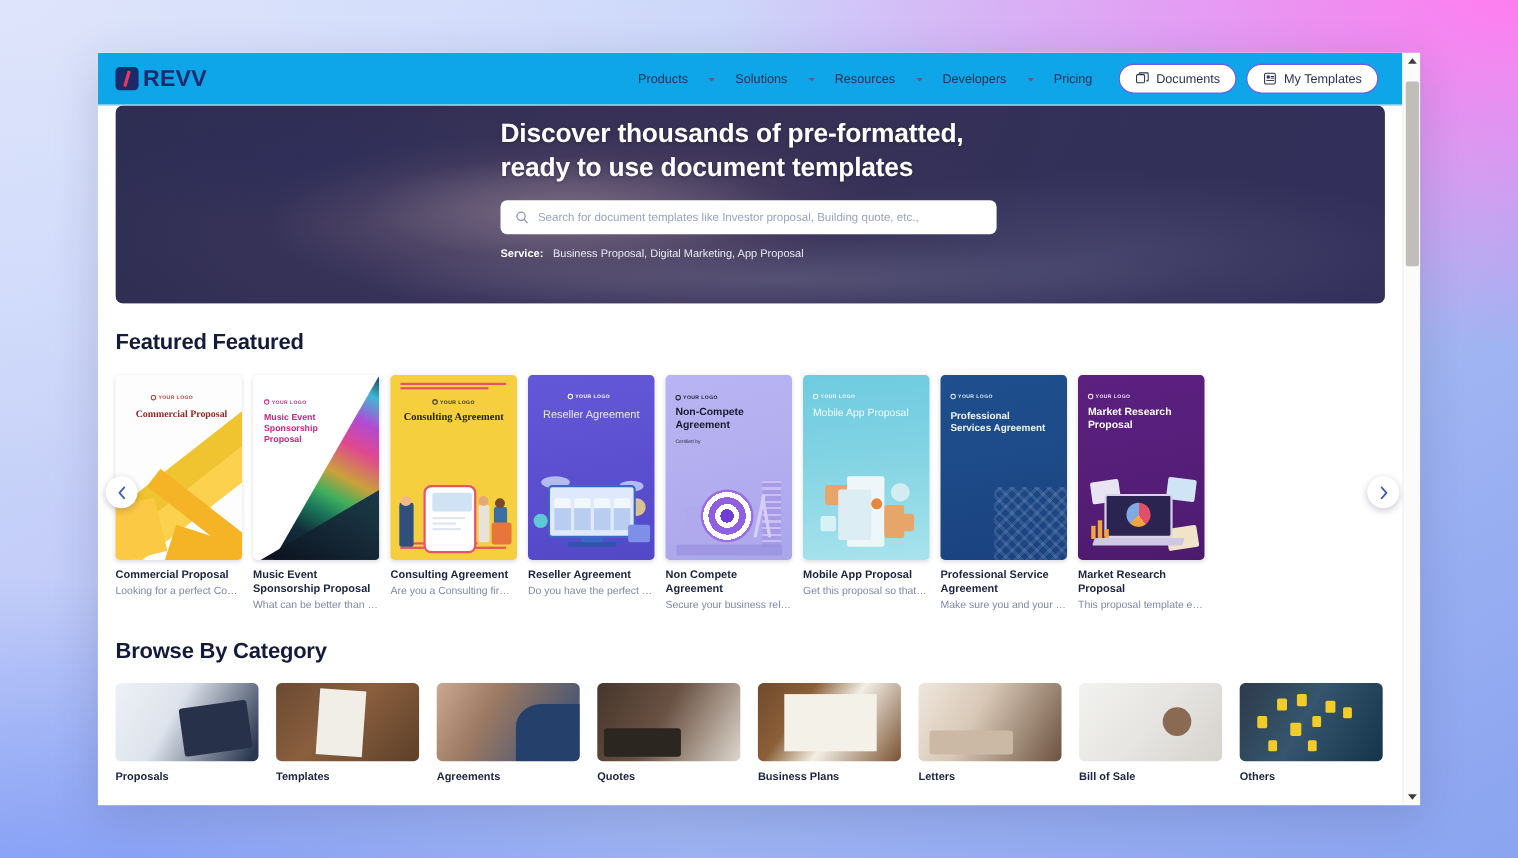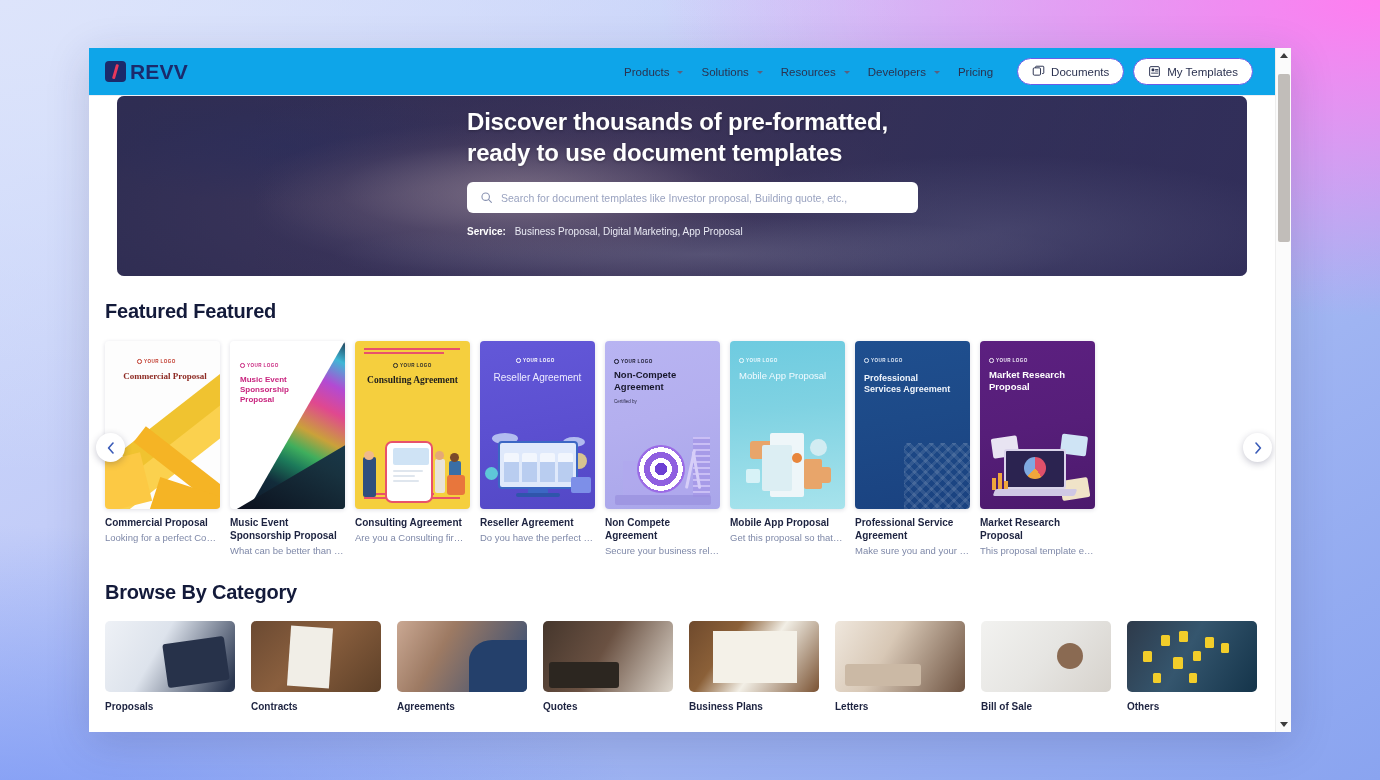--- a/index.html
+++ b/index.html
@@ -53,40 +53,40 @@
     background: #e8385c; transform: rotate(16deg); border-radius: 1px;
   }
   .logo-text {
     font-size: 21px; font-weight: 600; letter-spacing: .2px;
     color: #1b2a6b;
   }
 
   .nav { margin-left: auto; display: flex; align-items: center; gap: 18px; }
   .nav-link {
     font-size: 11.5px; color: #2b3250; white-space: nowrap;
-    display: flex; align-items: center; gap: 8px; cursor: pointer;
+    display: flex; align-items: center; gap: 19px; cursor: pointer;
   }
   .caret {
     width: 0; height: 0; border-left: 3.2px solid transparent;
     border-right: 3.2px solid transparent; border-top: 3.8px solid #5a6080;
     margin-top: 2px;
   }
   .nav-btn {
     display: flex; align-items: center; gap: 6px;
     border: 1px solid #6b5ce7; border-radius: 18px;
     height: 27px; padding: 0 14px;
     font-size: 11.5px; color: #2b3250; background: #fff; cursor: pointer;
   }
   .nav-btn svg { flex: none; }
   .nav-btns { display: flex; gap: 9px; margin-left: 6px; }
 
   
   .hero {
     position: relative;
-    margin: 0 28px;
+    margin: 0 16px;
     height: 180px;
     border-radius: 7px;
     overflow: hidden;
     background:
       radial-gradient(ellipse 55% 90% at 34% 62%, rgba(200,180,200,.55) 0%, rgba(120,100,140,.15) 40%, rgba(0,0,0,0) 72%),
       radial-gradient(ellipse 40% 60% at 78% 75%, rgba(190,195,225,.35) 0%, rgba(0,0,0,0) 70%),
       linear-gradient(115deg, #37365f 0%, #403a62 28%, #4a3f63 48%, #3b3a63 70%, #33325c 100%);
   }
   .hero::before {
     content: ""; position: absolute; inset: 0;
@@ -558,21 +558,21 @@
 
     <div class="section-title">Browse By Category</div>
 
     <div class="cats">
       <div class="cat">
         <div class="cat-thumb c1"></div>
         <div class="cat-label">Proposals</div>
       </div>
       <div class="cat">
         <div class="cat-thumb c2"></div>
-        <div class="cat-label">Contracts</div>
+        <div class="cat-label">Templates</div>
       </div>
       <div class="cat">
         <div class="cat-thumb c4"></div>
         <div class="cat-label">Agreements</div>
       </div>
       <div class="cat">
         <div class="cat-thumb c3"></div>
         <div class="cat-label">Quotes</div>
       </div>
       <div class="cat">

